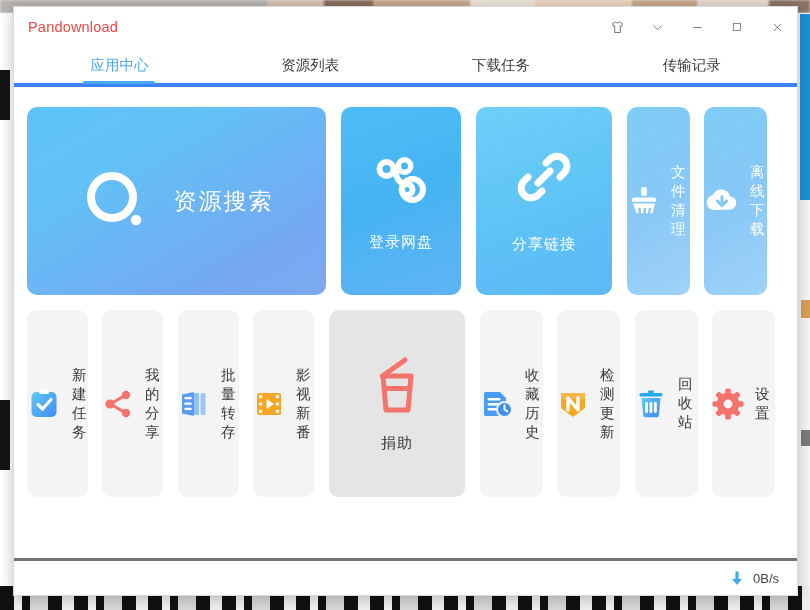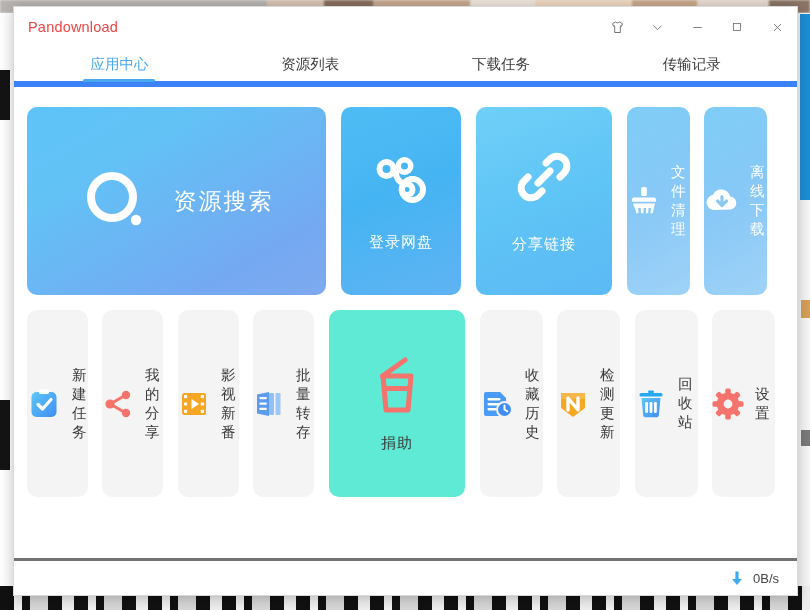--- a/index.html
+++ b/index.html
@@ -76,21 +76,21 @@
     width: 40px; height: 40px;
     display: flex; align-items: center; justify-content: center;
     color: #6c6c6c;
   }
   .win-btn svg { display: block; }
 
   
   .tabbar {
     height: 40px; flex: 0 0 40px;
     display: flex; align-items: stretch;
-    border-bottom: 6px solid #3b82f6;
+    border-bottom: 4px solid #3b82f6;
     padding: 0 10px;
   }
   .tab {
     flex: 1 1 0; position: relative;
     display: flex; align-items: center; justify-content: center;
     font-size: 14.5px; color: #3b3b3b;
   }
   .tab .tab-underline {
     position: absolute; bottom: -1px; left: 50%; transform: translateX(-50%);
     width: 72px; height: 3px; border-radius: 2px; background: transparent;
@@ -146,21 +146,21 @@
   .col-a, .col-b { width: 136px; display: flex; flex-direction: row; gap: 14px; }
   .tile-grey {
     flex: 1 1 0;
     background: #f4f4f5;
     display: flex; align-items: center; justify-content: center; gap: 11px;
   }
   .tile-grey .label { font-size: 14.5px; color: #3a3a3a; letter-spacing: .5px; }
 
   .tile-donate {
     width: 136px;
-    background: #5eead4;
+    background: #e5e5e5;
     display: flex; flex-direction: column; align-items: center; justify-content: center;
     gap: 18px;
   }
   .tile-donate .label { font-size: 15px; color: #3a3a3a; letter-spacing: 1px; }
 
   .col-c { width: 140px; display: flex; flex-direction: row; gap: 14px; }
 
   .icon-wrap { display: flex; align-items: center; justify-content: center; flex: 0 0 auto; }
 
   
@@ -343,49 +343,49 @@
           <span class="label">我的分享</span>
         </div>
 
       </div>
 
       <div class="col-b">
 
         <div class="tile tile-grey">
           <span class="icon-wrap">
             <svg width="32" height="32" viewBox="0 0 32 32">
+              <path d="M4 6.5 L16 4 V28 L4 25.5 Z" fill="#5b9bf0"></path>
+              <rect x="16" y="5" width="5" height="22" rx="1.2" fill="#8fc0f7"></rect>
+              <rect x="22.5" y="5" width="5" height="22" rx="1.2" fill="#9cc8f8"></rect>
+              <g fill="#ffffff">
+                <rect x="6.3" y="9" width="7.5" height="2.3" rx="1"></rect>
+                <rect x="6.3" y="14.4" width="7.5" height="2.3" rx="1"></rect>
+                <rect x="6.3" y="19.8" width="7.5" height="2.3" rx="1"></rect>
+              </g>
+            </svg>
+          </span>
+          <span class="label">批量转存</span>
+        </div>
+
+        <div class="tile tile-grey">
+          <span class="icon-wrap">
+            <svg width="32" height="32" viewBox="0 0 32 32">
               <rect x="4" y="5" width="24" height="22" rx="2.5" fill="#f5a623"></rect>
               <g fill="#ffffff">
                 <rect x="6" y="7" width="3.2" height="3.2" rx=".8"></rect>
                 <rect x="6" y="14.4" width="3.2" height="3.2" rx=".8"></rect>
                 <rect x="6" y="21.8" width="3.2" height="3.2" rx=".8"></rect>
                 <rect x="22.8" y="7" width="3.2" height="3.2" rx=".8"></rect>
                 <rect x="22.8" y="14.4" width="3.2" height="3.2" rx=".8"></rect>
                 <rect x="22.8" y="21.8" width="3.2" height="3.2" rx=".8"></rect>
               </g>
               <path d="M13.5 11 L21 16 L13.5 21 Z" fill="#ffffff"></path>
             </svg>
           </span>
           <span class="label">影视新番</span>
-        </div>
-
-        <div class="tile tile-grey">
-          <span class="icon-wrap">
-            <svg width="32" height="32" viewBox="0 0 32 32">
-              <path d="M4 6.5 L16 4 V28 L4 25.5 Z" fill="#5b9bf0"></path>
-              <rect x="16" y="5" width="5" height="22" rx="1.2" fill="#8fc0f7"></rect>
-              <rect x="22.5" y="5" width="5" height="22" rx="1.2" fill="#9cc8f8"></rect>
-              <g fill="#ffffff">
-                <rect x="6.3" y="9" width="7.5" height="2.3" rx="1"></rect>
-                <rect x="6.3" y="14.4" width="7.5" height="2.3" rx="1"></rect>
-                <rect x="6.3" y="19.8" width="7.5" height="2.3" rx="1"></rect>
-              </g>
-            </svg>
-          </span>
-          <span class="label">批量转存</span>
         </div>
 
       </div>
 
       <div class="tile tile-donate">
         <span class="icon-wrap">
           <svg width="52" height="62" viewBox="0 0 52 62" fill="none" stroke="#f4736c" stroke-width="5" stroke-linejoin="round" stroke-linecap="round">
             <path d="M12 22 h28 l-3 34 h-22 Z"></path>
             <path d="M11.5 22 L34 6"></path>
             <path d="M13.5 34.5 h25"></path>

